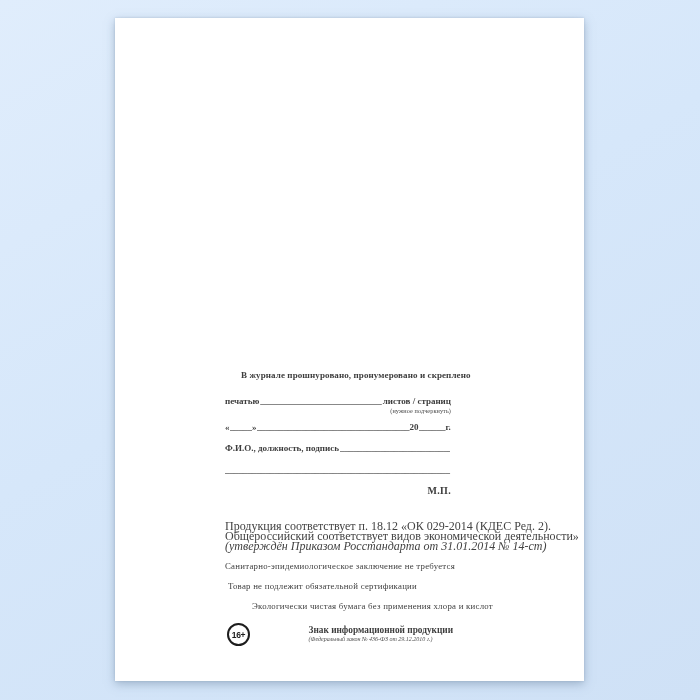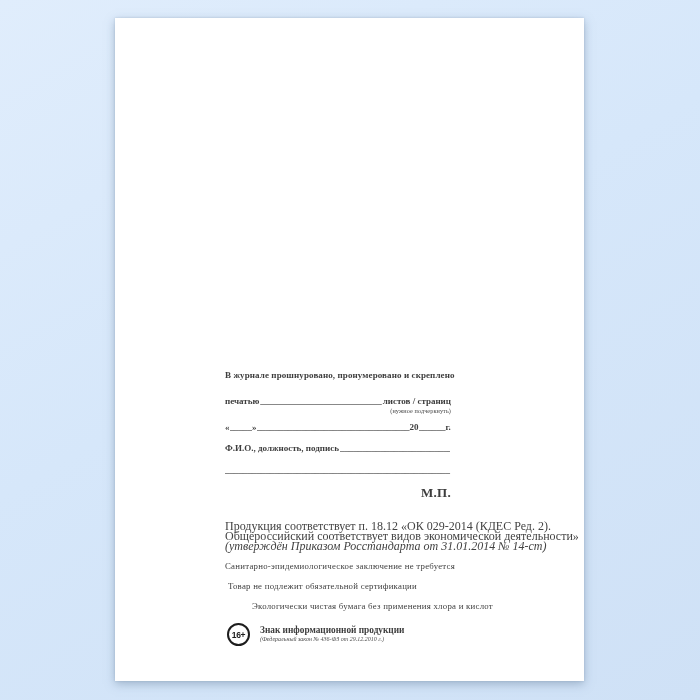--- a/index.html
+++ b/index.html
@@ -11,38 +11,38 @@
   .page{
     position:absolute;left:115px;top:18px;width:469px;height:663px;
     background:#ffffff;
     box-shadow:0 3px 9px rgba(108,134,160,.5),0 0 2px rgba(125,148,170,.35);
   }
   .line{position:absolute;left:110px;width:226px;color:#3d3d3d;}
   .nowrap{white-space:nowrap;}
   .row{display:flex;align-items:center;white-space:nowrap;}
   .fillu{overflow:hidden;white-space:nowrap;}
 
-  .l-stitch{top:352px;font-size:9px;font-weight:bold;letter-spacing:.1px;}
+  .l-stitch{top:352px;font-size:9px;font-weight:bold;letter-spacing:.1px;margin-left:16px;}
   .l-seal{top:378px;font-size:9px;font-weight:bold;}
   .seal-fill{flex:0 1 auto;margin:0 1px;}
   .l-note{top:389px;font-size:6.2px;text-align:right;color:#474747;letter-spacing:.1px;}
   .l-date{top:404px;font-size:9px;font-weight:bold;}
   .l-fio{top:425px;font-size:9px;font-weight:bold;}
   .l-sign{top:447px;font-size:9px;font-weight:bold;overflow:hidden;height:13px;}
-  .l-mp{top:467px;font-size:13px;font-weight:bold;text-align:right;letter-spacing:.3px;font-family:Liberation Serif, serif;}
+  .l-mp{top:467px;font-size:10px;font-weight:bold;text-align:right;letter-spacing:.3px;font-family:Liberation Serif, serif;}
 
   .l-product{top:503px;font-size:12px;line-height:10px;color:#424242;}
   .l-product div{white-space:nowrap;}
   .italic{font-style:italic;}
 
   .l-st1{top:543px;font-size:8.8px;letter-spacing:.25px;}
   .l-st2{top:563px;font-size:8.8px;letter-spacing:.25px;padding-left:3px;}
   .l-st3{top:583px;font-size:8.8px;letter-spacing:.25px;padding-left:3px;margin-left:24px;}
 
-  .l-agesign{top:604px;left:112px;display:flex;align-items:flex-start;}
+  .l-agesign{top:604px;left:112px;display:flex;align-items:flex-start;justify-content:space-between;}
   .age-badge{
     box-sizing:border-box;flex:0 0 auto;width:23px;height:23px;border:2px solid #1d1d1d;
     border-radius:50%;display:flex;align-items:center;justify-content:center;
     font-family:"Liberation Sans","DejaVu Sans",sans-serif;
     font-size:8.5px;font-weight:bold;color:#1d1d1d;letter-spacing:-.3px;
     margin-top:1px;background:#fff;
   }
   .age-text{margin-left:10px;padding-top:3px;color:#3d3d3d;}
   .age-title{font-size:9.3px;font-weight:bold;line-height:10px;white-space:nowrap;}
   .age-law{font-size:6px;font-style:italic;margin-top:1px;color:#4c4c4c;white-space:nowrap;}

